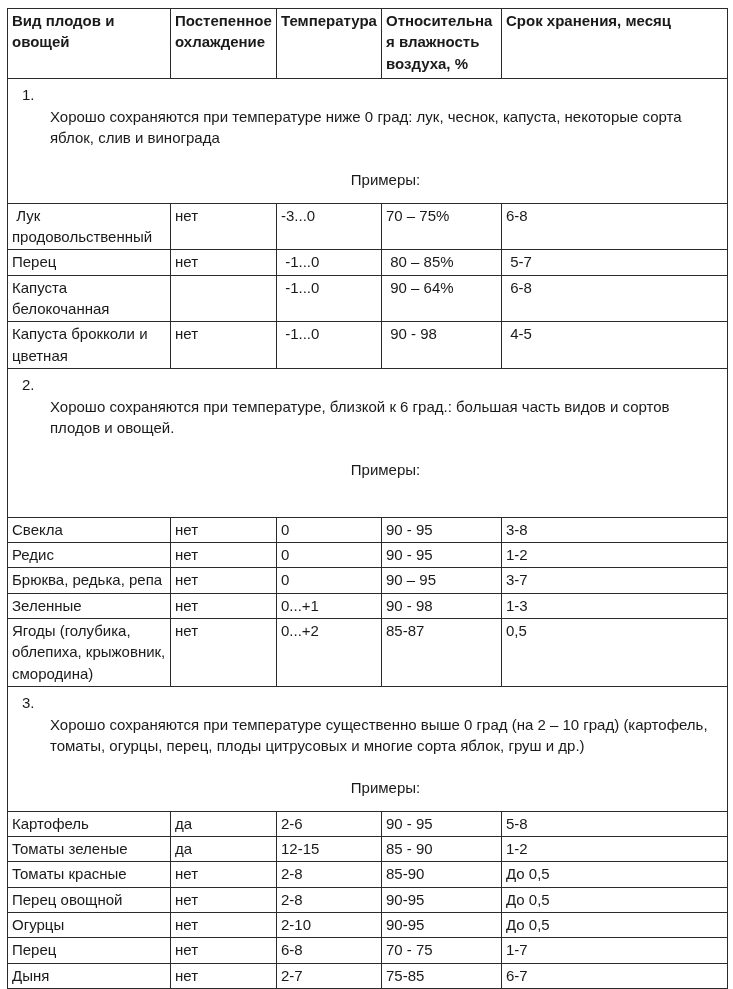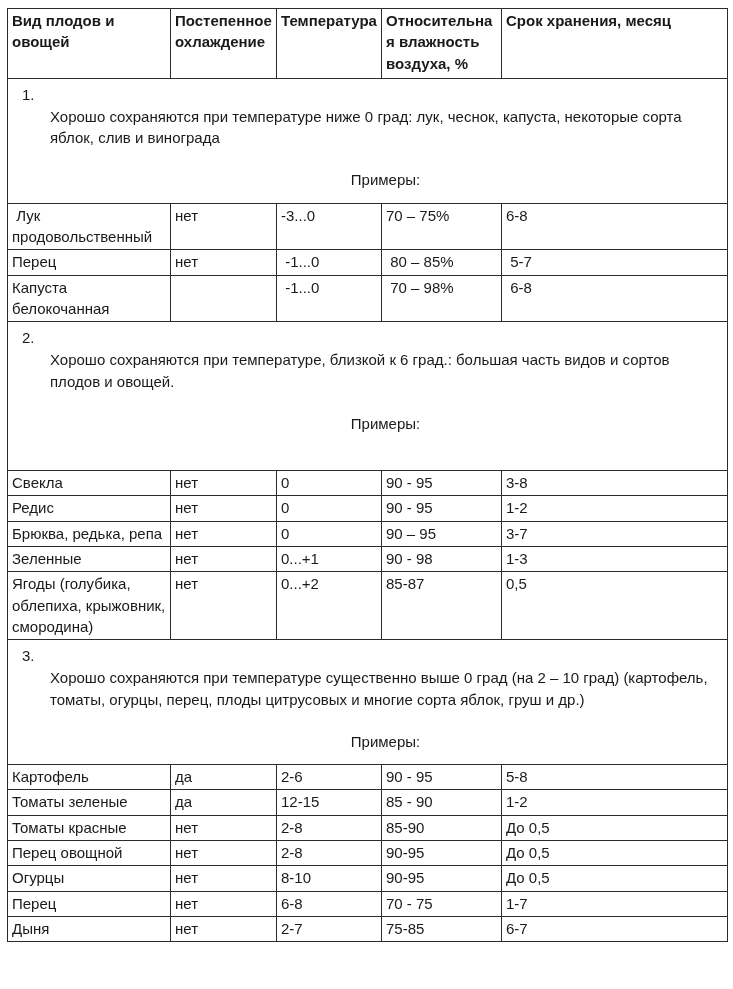--- a/index.html
+++ b/index.html
@@ -96,22 +96,29 @@
           <td>Перец</td>
           <td>нет</td>
           <td> -1...0</td>
           <td> 80 – 85%</td>
           <td> 5-7</td>
         </tr>
         <tr>
           <td>Капуста белокочанная</td>
           <td></td>
           <td> -1...0</td>
-          <td> 70 – 98%</td>
+          <td> 90 – 64%</td>
           <td> 6-8</td>
+        </tr>
+        <tr>
+          <td>Капуста брокколи и цветная</td>
+          <td>нет</td>
+          <td> -1...0</td>
+          <td> 90 - 98</td>
+          <td> 4-5</td>
         </tr>
         <tr>
           <td colspan="5" class="section-note"><div class="note-line"><span class="note-num">2.</span><span class="note-text">Хорошо сохраняются при температуре, близкой к 6 град.: большая часть видов и сортов плодов и овощей.</span></div><div class="examples-label examples-extra">Примеры:</div></td>
         </tr>
         <tr>
           <td>Свекла</td>
           <td>нет</td>
           <td>0</td>
           <td>90 - 95</td>
           <td>3-8</td>
@@ -171,21 +178,21 @@
         <tr>
           <td>Перец овощной</td>
           <td>нет</td>
           <td>2-8</td>
           <td>90-95</td>
           <td>До 0,5</td>
         </tr>
         <tr>
           <td>Огурцы</td>
           <td>нет</td>
-          <td>8-10</td>
+          <td>2-10</td>
           <td>90-95</td>
           <td>До 0,5</td>
         </tr>
         <tr>
           <td>Перец</td>
           <td>нет</td>
           <td>6-8</td>
           <td>70 - 75</td>
           <td>1-7</td>
         </tr>

